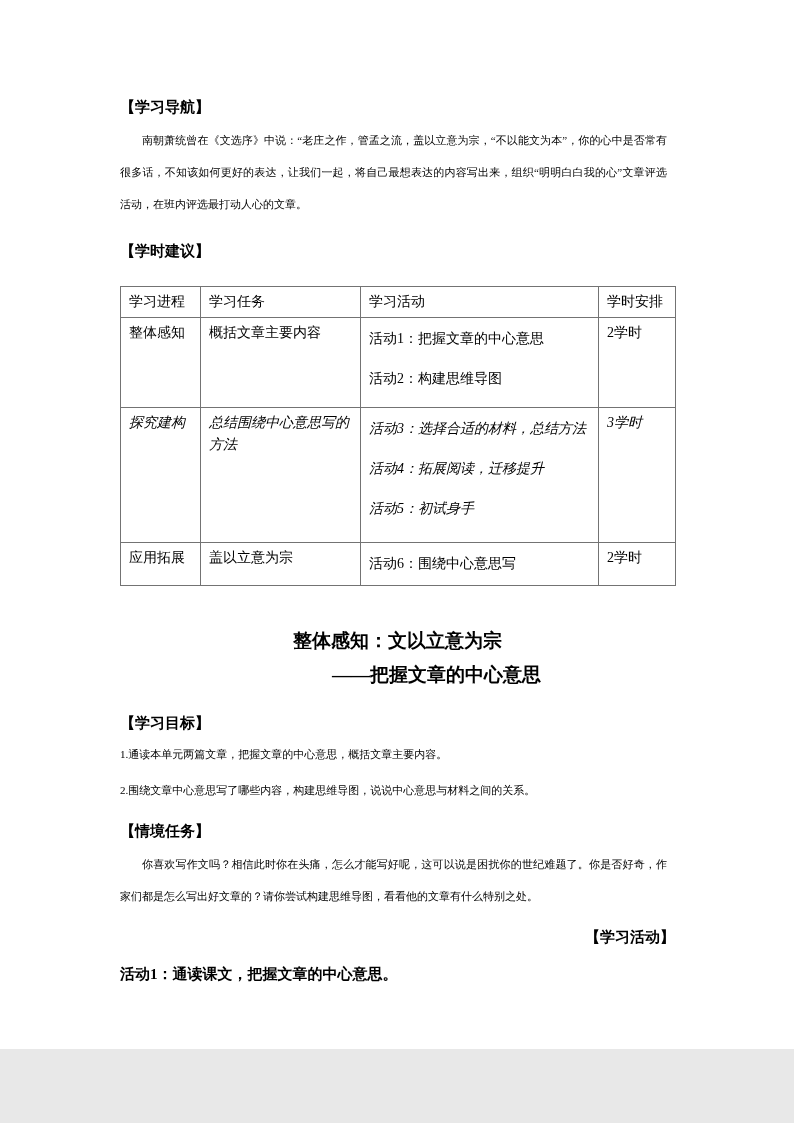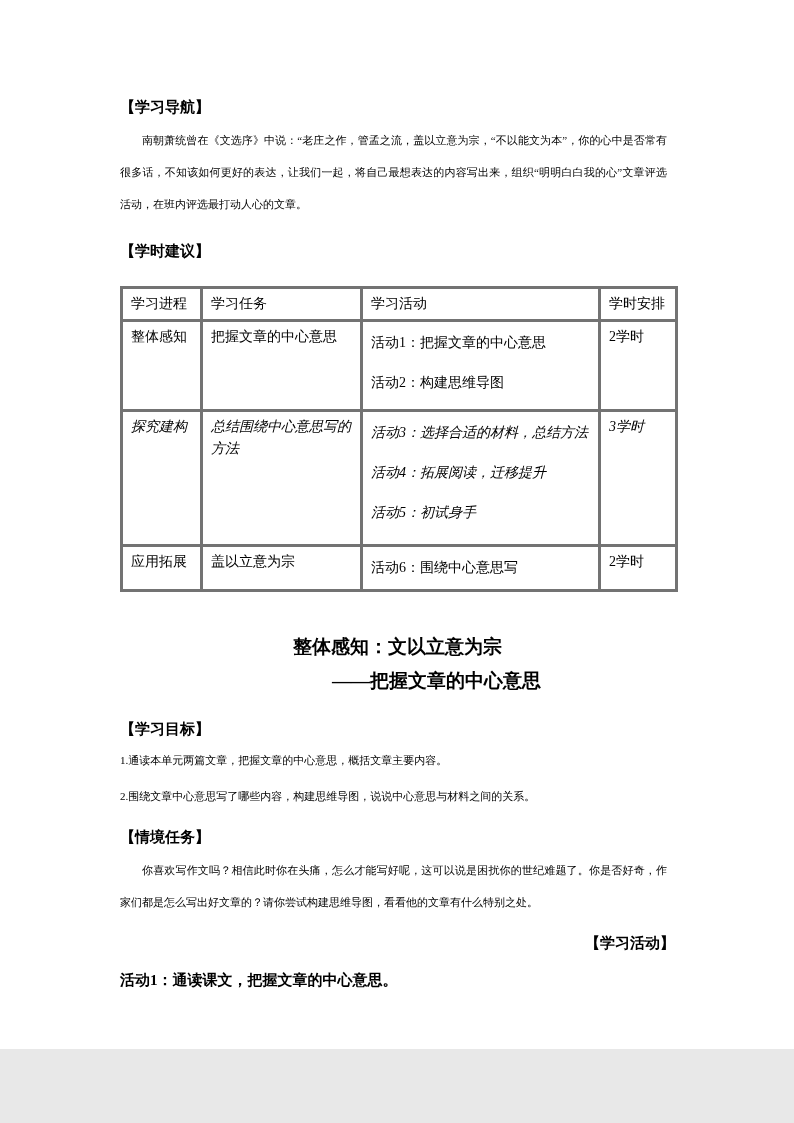--- a/index.html
+++ b/index.html
@@ -29,21 +29,21 @@
   .indent { text-indent: 2em; }
   .mt-sec { margin-top: 20px; }
   table.schedule {
     border-collapse: collapse;
     width: 555px;
     margin-top: 24px;
     font-size: 14px;
     table-layout: fixed;
   }
   table.schedule th, table.schedule td {
-    border: 3px solid #737373;
+    border: 1px solid #737373;
     padding: 4px 8px;
     vertical-align: top;
     text-align: left;
     font-weight: normal;
     box-sizing: border-box;
     line-height: 22px;
   }
   .col-stage { width: 80px; }
   .col-task  { width: 160px; }
   .col-act   { width: 238px; }
@@ -96,21 +96,21 @@
     </colgroup>
     <tbody>
         <tr>
       <th>学习进程</th>
       <th>学习任务</th>
       <th>学习活动</th>
       <th>学时安排</th>
     </tr>
     <tr class="row-1">
       <td class="stage">整体感知</td>
-      <td>把握文章的中心意思</td>
+      <td>概括文章主要内容</td>
       <td class="acts">
         <p>活动1：把握文章的中心意思</p>
         <p>活动2：构建思维导图</p>
       </td>
       <td class="hours-bottom">2学时</td>
     </tr>
     <tr class="row-2">
       <td class="stage">探究建构</td>
       <td>总结围绕中心意思写的方法</td>
       <td class="acts">

